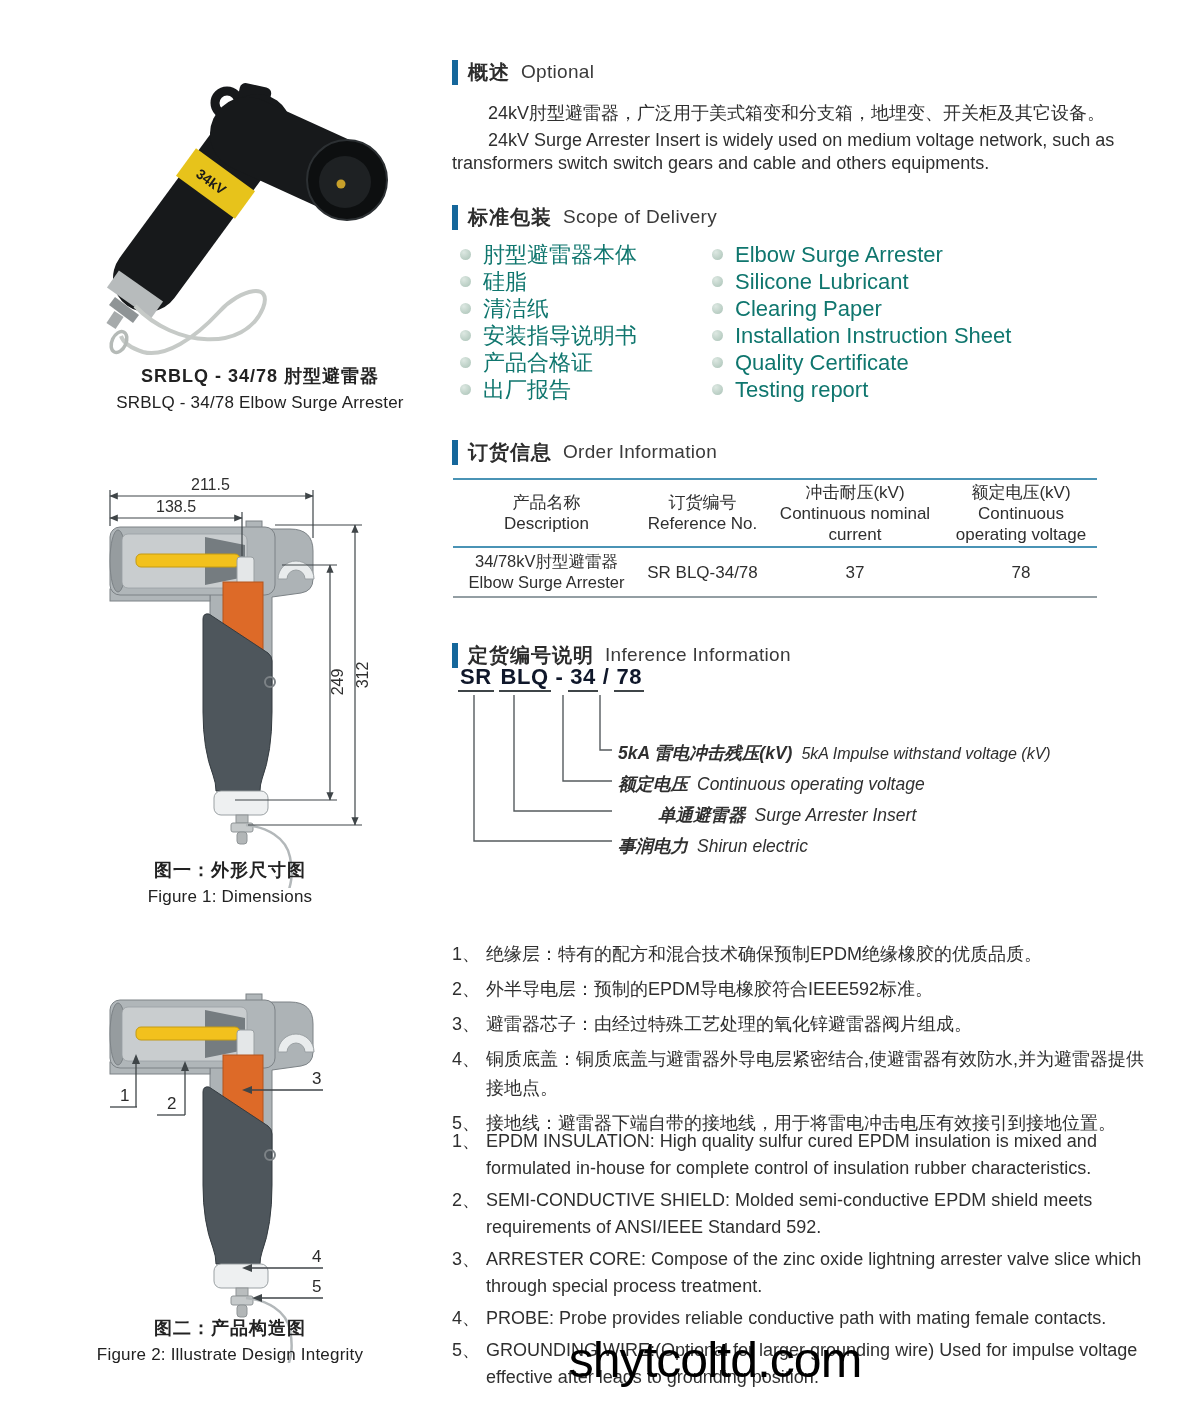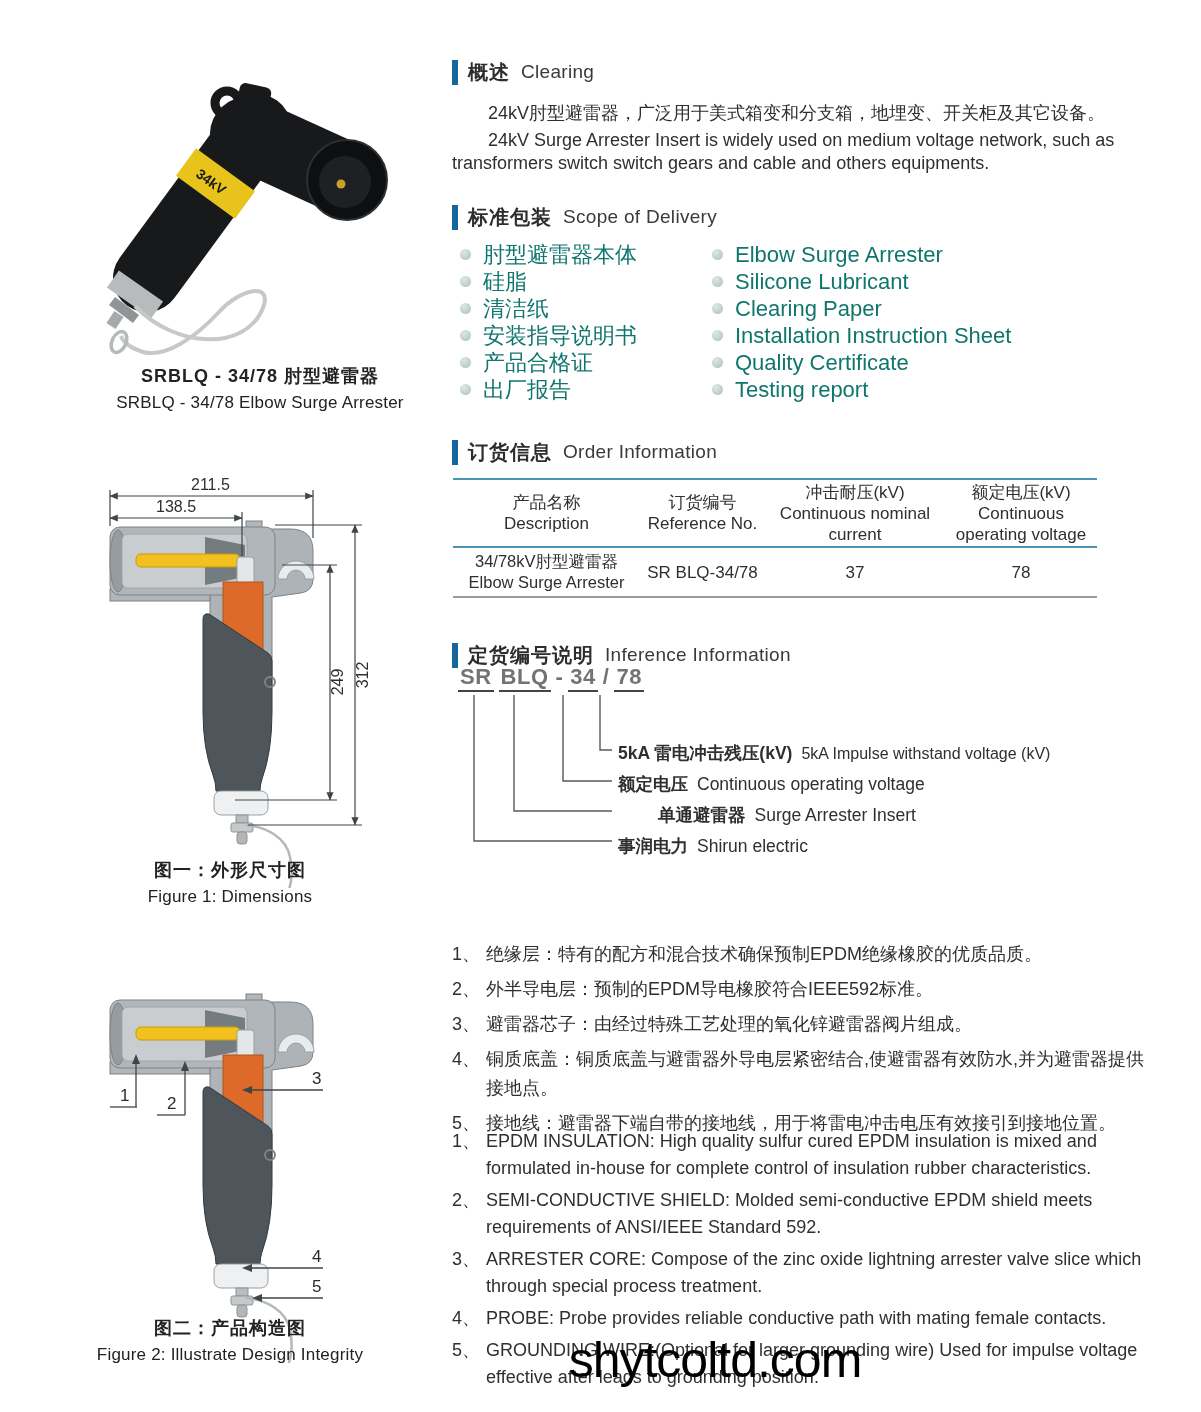--- a/index.html
+++ b/index.html
@@ -26,25 +26,25 @@
   
   .order-table{position:absolute;left:453px;top:478px;width:644px;border-top:2px solid #4a93b5;}
   .ot-head{display:grid;grid-template-columns:187px 125px 180px 152px;align-items:center;
            height:66px;border-bottom:2px solid #4a93b5;}
   .ot-row{display:grid;grid-template-columns:187px 125px 180px 152px;align-items:center;
           height:48px;border-bottom:2px solid #939ea3;}
   .ot-cell{text-align:center;font-size:17px;line-height:21px;color:#2f2f2f;padding:0 4px;}
   .ot-cell .sub{font-size:16.5px;}
 
   
-  .code-line{position:absolute;left:458px;top:664px;font-size:22px;font-weight:700;color:#737373;
+  .code-line{position:absolute;left:458px;top:664px;font-size:22px;font-weight:700;color:#0f172a;
              letter-spacing:.5px;}
   .code-seg{border-bottom:2px solid #3f4548;padding:0 2px 1px 2px;margin-right:5px;}
   .code-sep{margin-right:5px;}
-  .inf-label{position:absolute;left:618px;white-space:nowrap;font-size:17.5px;color:#2f2f2f;}
+  .inf-label{position:absolute;left:618px;white-space:nowrap;font-size:17.5px;color:#2f2f2f;font-style:italic;}
   .inf-label .cn{font-weight:600;margin-right:9px;}
   .inf-label.small .en{font-size:16px;}
 
   
   .numlist{position:absolute;left:452px;width:708px;}
   .nitem{display:flex;}
   .nitem .num{flex:0 0 34px;}
   .cnlist .nitem{margin-bottom:6px;font-size:18px;line-height:29px;}
   .enlist .nitem{margin-bottom:5px;font-size:18px;line-height:27px;}
 
@@ -166,21 +166,21 @@
   </svg>
 
   <div class="cap" style="left:60px;top:1316px;width:340px;">
     <div class="cn">图二：产品构造图</div>
     <div class="en">Figure 2: Illustrate Design Integrity</div>
   </div>
 
   <div class="sec-head" style="left:452px;top:58px;">
     <span class="sec-bar"></span>
     <span class="sec-cn">概述</span>
-    <span class="sec-en">Clearing</span>
+    <span class="sec-en">Optional</span>
   </div>
   <div class="abs para indent" style="left:452px;top:102px;width:706px;">24kV肘型避雷器，广泛用于美式箱变和分支箱，地埋变、开关柜及其它设备。</div>
   <div class="abs para indent" style="left:452px;top:129px;width:712px;">24kV Surge Arrester Insert is widely used on medium voltage network, such as transformers switch switch gears and cable and others equipments.</div>
 
   <div class="sec-head" style="left:452px;top:203px;">
     <span class="sec-bar"></span>
     <span class="sec-cn">标准包装</span>
     <span class="sec-en">Scope of Delivery</span>
   </div>
 

